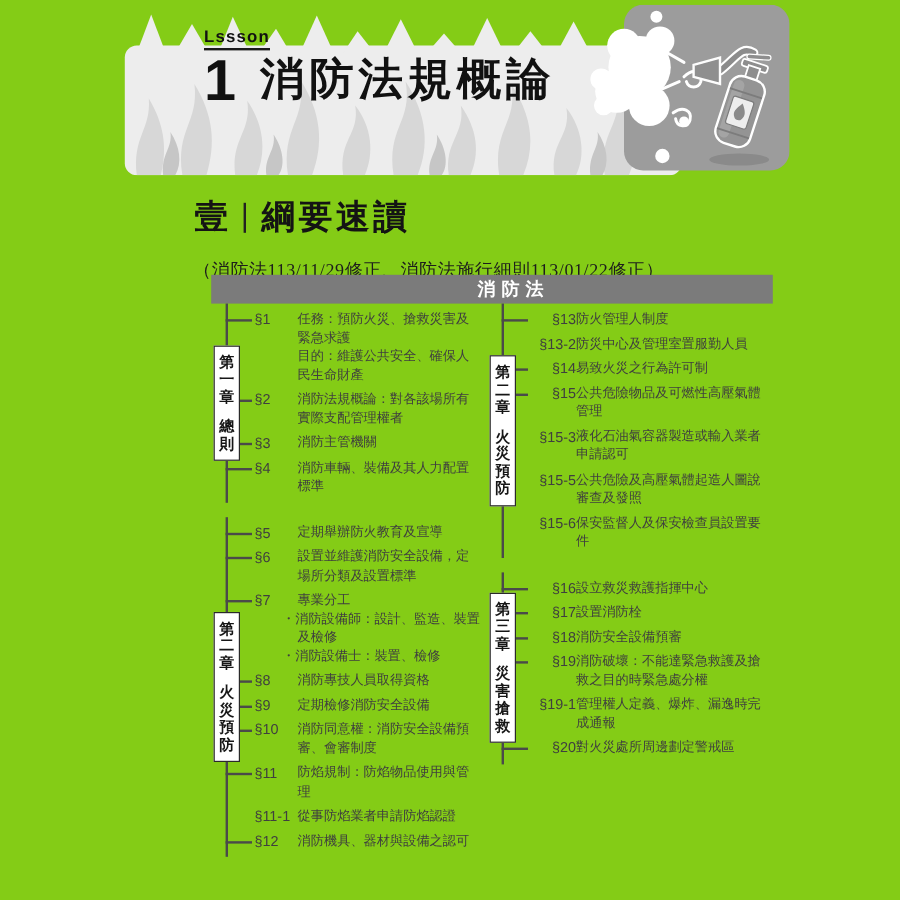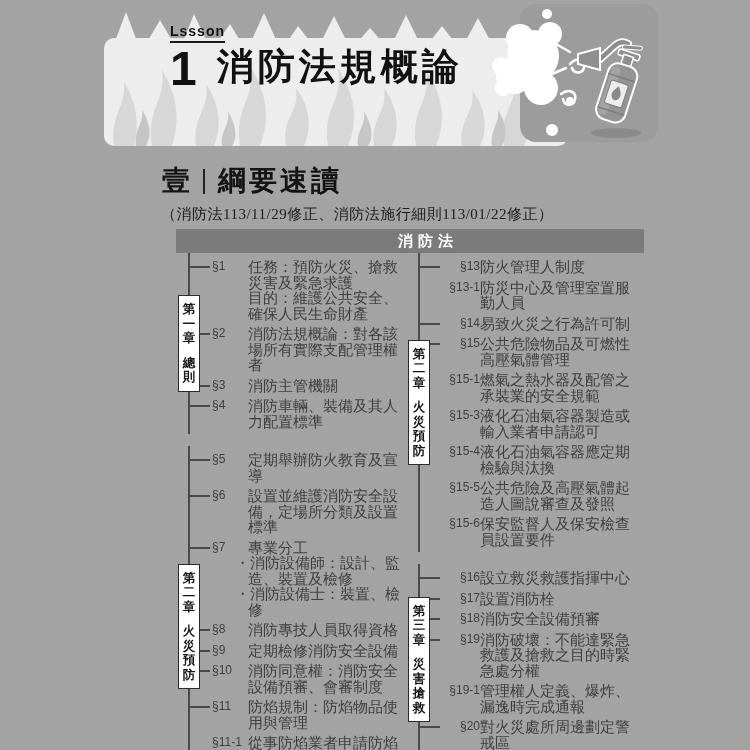--- a/index.html
+++ b/index.html
@@ -1,36 +1,36 @@
 <!DOCTYPE html>
 <html><head>
 <meta charset="utf-8">
 <style>
   html,body{margin:0;padding:0;background:#fff;}
-  .page{position:relative;width:750px;height:750px;background:#a3a3a3;overflow:hidden;
+  .page{position:relative;width:750px;height:750px;background:#84cc16;overflow:hidden;
         font-family:"Liberation Sans","DejaVu Sans",sans-serif;color:#1a1a1a;}
 
   
   .hero{position:absolute;left:100px;top:4px;width:558px;height:142px;}
   .hero svg{display:block;width:100%;height:100%;}
 
   .lesson-block{position:absolute;left:170px;top:22px;}
   .lesson-label{display:inline-block;font-size:14px;font-weight:bold;letter-spacing:1px;
                 color:#111;border-bottom:2px solid #1a1a1a;padding-bottom:2px;}
   .lesson-row{display:flex;align-items:flex-start;gap:20px;margin-top:2px;}
   .lesson-number{font-size:48px;font-weight:800;line-height:1.0;color:#111;}
   .lesson-title{font-size:37px;font-weight:800;line-height:1.2;letter-spacing:4px;color:#111;}
 
   
   .section-heading{position:absolute;left:162px;top:162px;display:flex;align-items:center;font-weight:800;color:#141414;}
   .section-prefix{font-size:28px;}
   .section-sep{width:2px;height:25px;background:#222;margin:0 13px;}
   .section-title{font-size:28px;letter-spacing:3px;}
 
-  .note{position:absolute;left:161px;top:205px;font-family:"Liberation Serif","DejaVu Serif",serif;
+  .note{position:absolute;left:161px;top:216px;font-family:"Liberation Serif","DejaVu Serif",serif;
         font-size:15px;color:#1d1d1d;letter-spacing:0.5px;}
 
   
   .law{position:absolute;left:176px;top:229px;width:468px;}
   .law-bar{height:24px;background:#7b7b7b;color:#fff;font-size:15px;font-weight:bold;
            display:flex;align-items:center;justify-content:center;letter-spacing:5px;padding-left:36px;}
   .law-cols{display:flex;}
   .col{display:flex;flex-direction:column;}
   .col-left{flex:0 0 224px;}
   .col-right{flex:0 0 238px;margin-left:6px;}
@@ -46,21 +46,21 @@
          color:#161616;line-height:14.5px;}
   .vword + .vword{margin-top:10px;}
 
   .items{flex:1;padding-top:6px;position:relative;z-index:1;}
   .item{display:flex;align-items:flex-start;margin-bottom:5px;}
   .tick{flex:0 0 22px;width:22px;height:2px;background:#4a4a4a;margin-top:7px;
         margin-left:-14px;margin-right:2px;}
   .tick.hide{visibility:hidden;}
   .sec{flex:0 0 36px;font-size:12px;color:#3f3f3f;line-height:15.5px;}
   .col-right .sec{flex:0 0 38px;text-align:right;}
-  .txt{flex:1;font-size:15px;color:#3f3f3f;line-height:15.5px;white-space:pre-line;}
+  .txt{flex:1;font-size:11px;color:#3f3f3f;line-height:15.5px;white-space:pre-line;font-family:Liberation Serif, serif;}
   .subline{white-space:normal;text-indent:-13px;margin-left:0;}
 </style>
 </head>
 <body>
 
 <div class="page">
 
   <div class="hero">
     <svg viewBox="0 0 558 142">
 
@@ -293,47 +293,37 @@
               <div class="line"></div>
             </div>
             <div class="items">
               <div class="item">
                 <span class="tick"></span>
                 <span class="sec">§13</span>
                 <span class="txt">防火管理人制度</span>
               </div>
               <div class="item">
                 <span class="tick hide"></span>
-                <span class="sec">§13-1</span>
+                <span class="sec">§13-2</span>
                 <span class="txt">防災中心及管理室置服勤人員</span>
               </div>
               <div class="item">
                 <span class="tick"></span>
                 <span class="sec">§14</span>
                 <span class="txt">易致火災之行為許可制</span>
               </div>
               <div class="item">
                 <span class="tick"></span>
                 <span class="sec">§15</span>
                 <span class="txt">公共危險物品及可燃性高壓氣體管理</span>
               </div>
               <div class="item">
                 <span class="tick hide"></span>
-                <span class="sec">§15-1</span>
-                <span class="txt">燃氣之熱水器及配管之承裝業的安全規範</span>
-              </div>
-              <div class="item">
-                <span class="tick hide"></span>
                 <span class="sec">§15-3</span>
                 <span class="txt">液化石油氣容器製造或輸入業者申請認可</span>
-              </div>
-              <div class="item">
-                <span class="tick hide"></span>
-                <span class="sec">§15-4</span>
-                <span class="txt">液化石油氣容器應定期檢驗與汰換</span>
               </div>
               <div class="item">
                 <span class="tick hide"></span>
                 <span class="sec">§15-5</span>
                 <span class="txt">公共危險及高壓氣體起造人圖說審查及發照</span>
               </div>
               <div class="item">
                 <span class="tick hide"></span>
                 <span class="sec">§15-6</span>
                 <span class="txt">保安監督人及保安檢查員設置要件</span>

